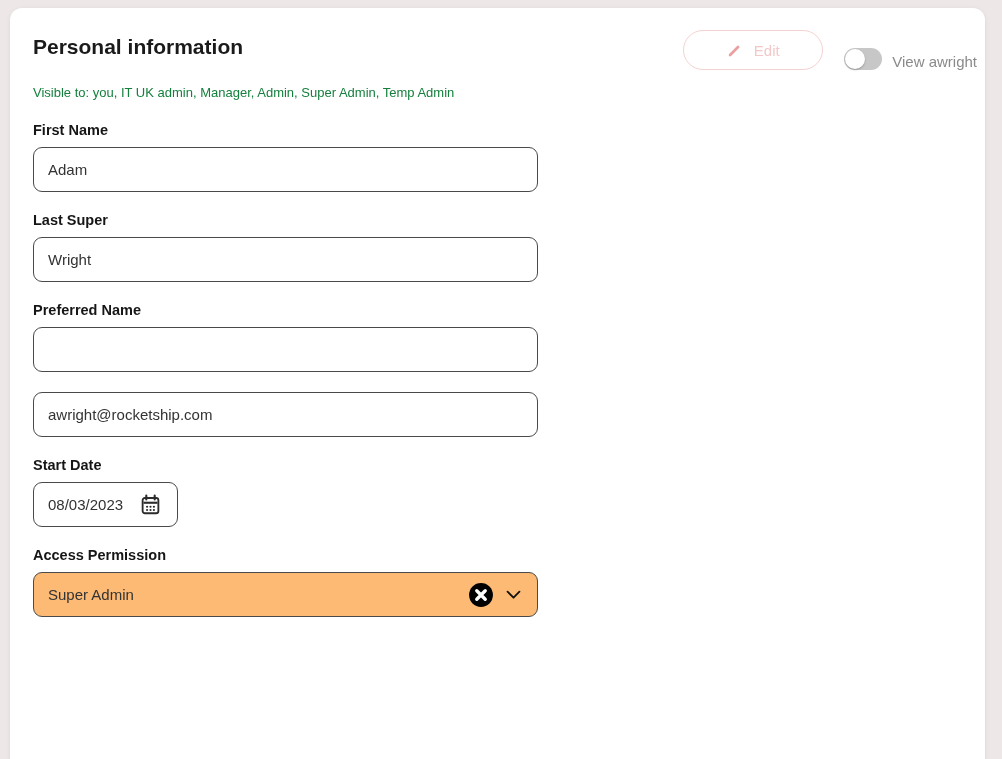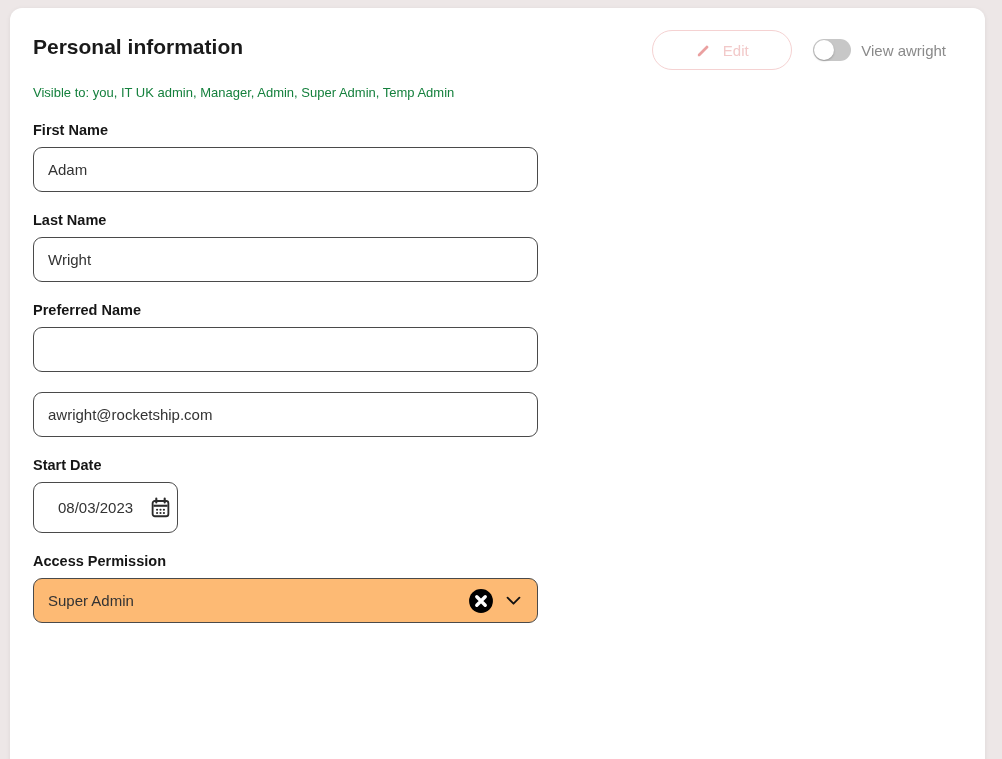--- a/index.html
+++ b/index.html
@@ -29,23 +29,23 @@
   }
   .visible-note {
     margin-top: 24px;
     font-size: 13px;
     color: #15803d;
     line-height: 18px;
   }
   
   .header-actions {
     position: absolute;
-    top: 22px; right: 39px;
-    display: flex;
-    align-items: center;
+    top: 22px; right: 8px;
+    display: flex;
+    align-items: flex-end;
     height: 40px;
   }
   .edit-button {
     width: 140px; height: 40px;
     border: 1px solid #f5d2d2;
     border-radius: 20px;
     background: #ffffff;
     color: #f2c9c9;
     font-size: 15px;
     font-family: "Liberation Sans", sans-serif;
@@ -95,26 +95,26 @@
     border: 1.5px solid #4a4a4a;
     border-radius: 9px;
     padding: 17px 14px;
     font-size: 15px;
     color: #333333;
     font-family: "Liberation Sans", sans-serif;
     background: #ffffff;
     outline: none;
   }
   .date-wrap {
-    width: 145px; height: 51px;
+    width: 145px; height: 45px;
     border: 1.5px solid #4a4a4a;
     border-radius: 9px;
     display: flex;
     align-items: center;
-    padding: 0 12px 0 24px;
+    padding: 0 12px 0 14px;
     background: #ffffff;
   }
   .date-wrap input {
     border: none; outline: none;
     width: 92px;
     font-size: 15px;
     color: #333333;
     font-family: "Liberation Sans", sans-serif;
     padding: 0;
     background: transparent;
@@ -166,21 +166,21 @@
     </div>
 
     <div class="visible-note">Visible to: you, IT UK admin, Manager, Admin, Super Admin, Temp Admin</div>
 
     <div class="field">
       <div class="field-label">First Name</div>
       <input class="text-input" type="text" value="Adam" style="">
     </div>
 
     <div class="field">
-      <div class="field-label">Last Name</div>
+      <div class="field-label">Last Super</div>
       <input class="text-input" type="text" value="Wright" style="">
     </div>
 
     <div class="field">
       <div class="field-label">Preferred Name</div>
       <input class="text-input" type="text" value="" style="">
     </div>
 
 
     <div class="field">

